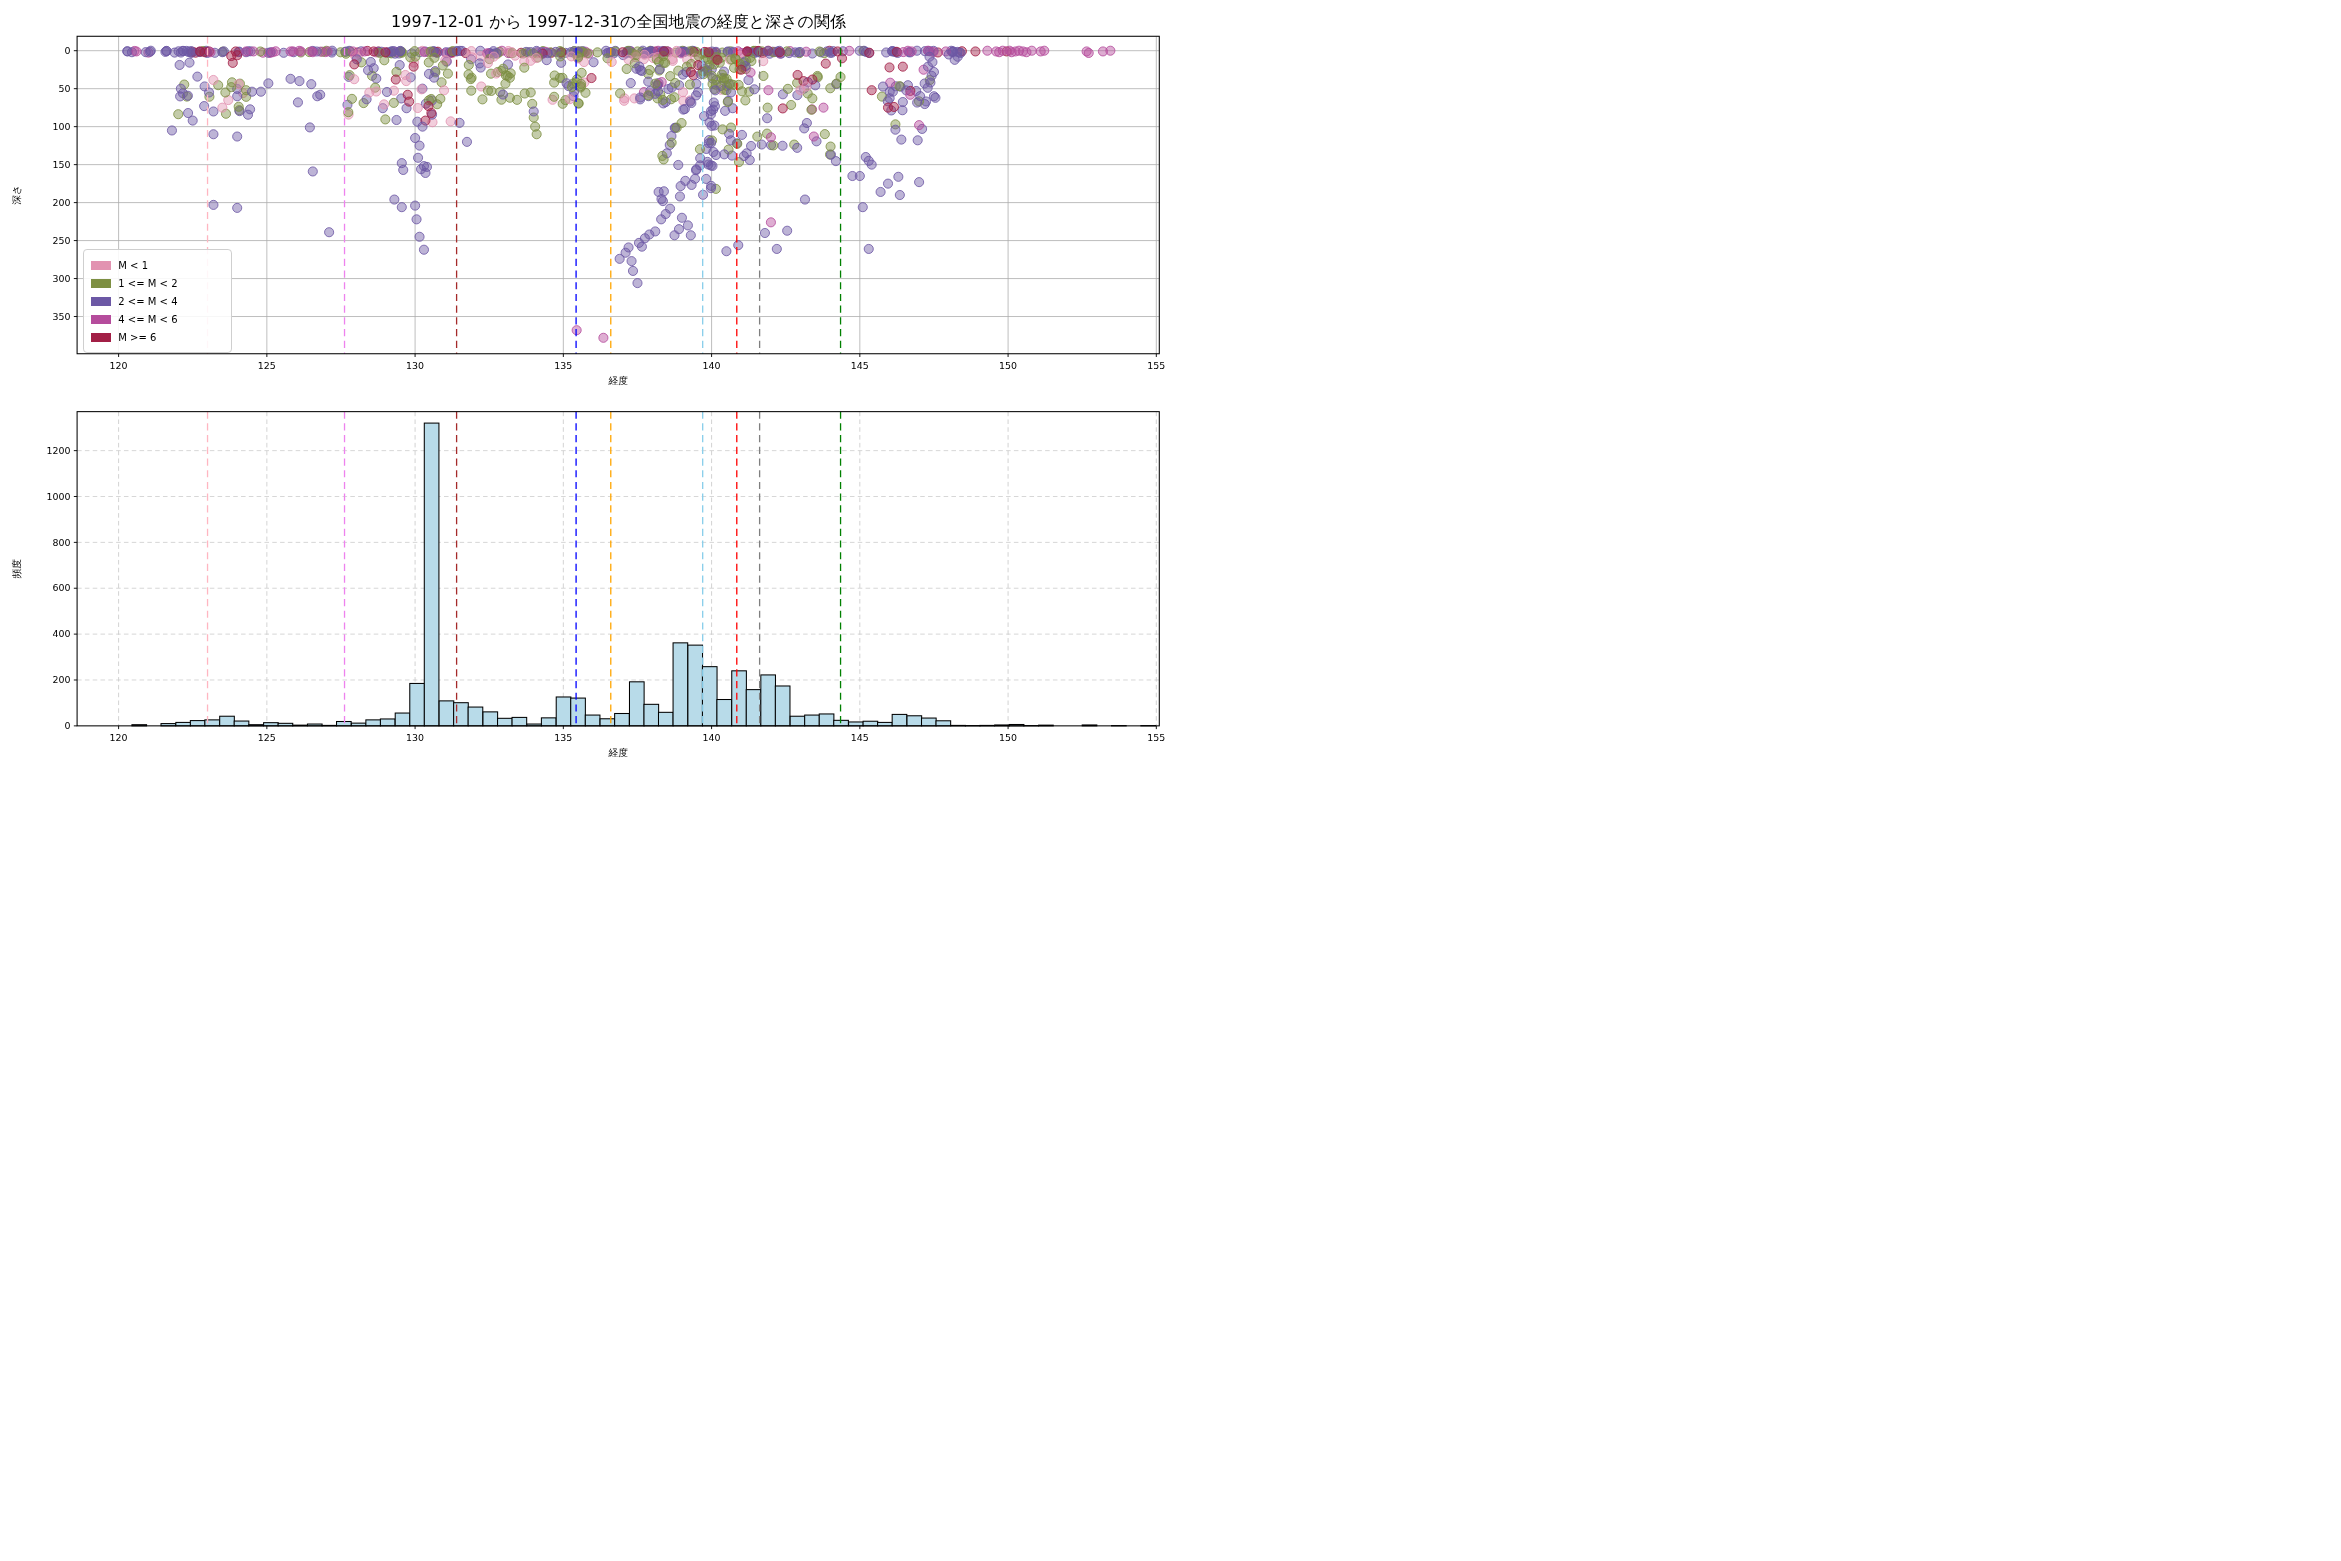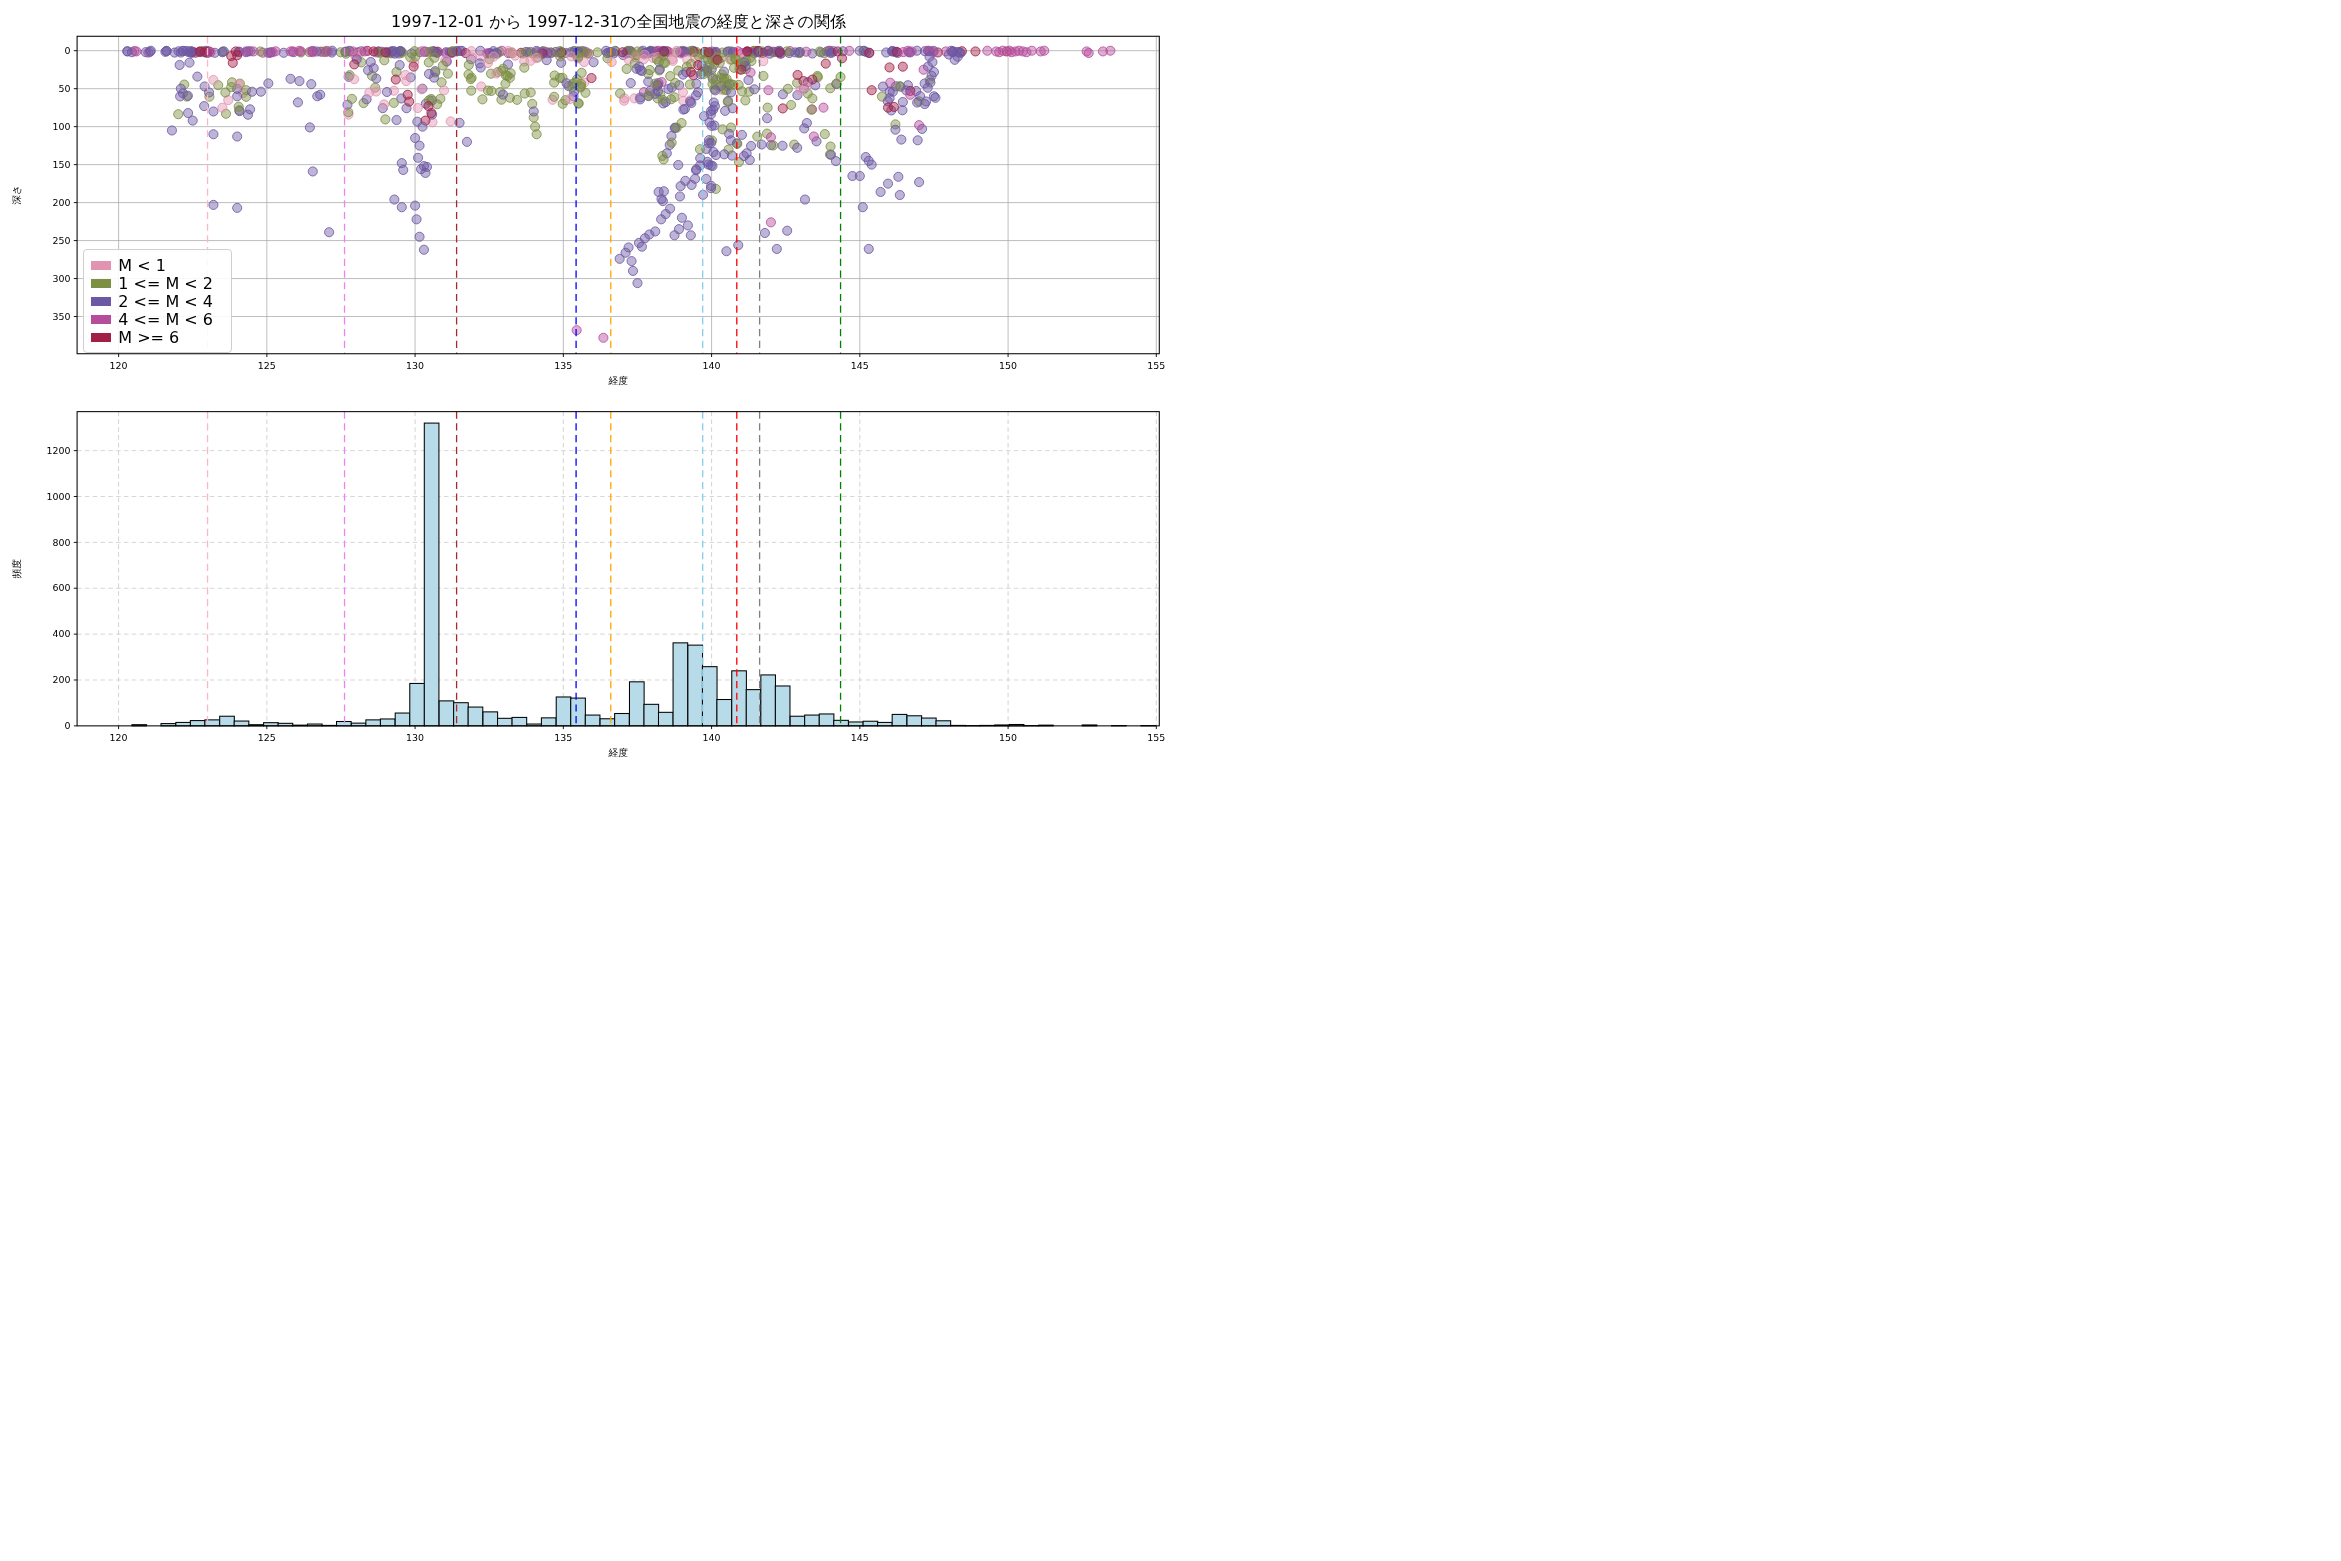--- a/index.html
+++ b/index.html
@@ -6,21 +6,21 @@
   body{font-family:"DejaVu Sans",sans-serif;}
   .figure{position:relative;width:1171px;height:781px;background:#ffffff;overflow:hidden;}
   .figure svg{position:absolute;left:0;top:0;}
   .chart-title{position:absolute;left:77px;top:11.7px;width:1083px;text-align:center;
     font-size:16px;color:#000;}
   .legend{position:absolute;left:83px;top:249px;width:149px;box-sizing:border-box;
     background:rgba(255,255,255,0.88);border:1px solid #cfcfcf;border-radius:3.9px;
     padding:6.5px 7.8px 5.2px 6.5px;z-index:5;}
   .legend-row{display:flex;align-items:center;height:18px;}
   .legend-swatch{width:20px;height:9px;display:inline-block;margin-right:7.8px;flex:0 0 auto;}
-  .legend-label{font-size:16px;color:#000;white-space:nowrap;}
+  .legend-label{font-size:10px;color:#000;white-space:nowrap;}
   text{font-family:"DejaVu Sans",sans-serif;fill:#000;}
 </style>
 </head>
 <body>
 
 <div class="figure">
   <div class="chart-title">1997-12-01 から 1997-12-31の全国地震の経度と深さの関係</div>
   <svg id="chart-svg" width="1171" height="781" viewBox="0 0 1800 1200">
       <g>
         <line x1="182.30547945205507" y1="55.5" x2="182.30547945205507" y2="543.5" stroke="#ababab" stroke-width="1.2"></line>

